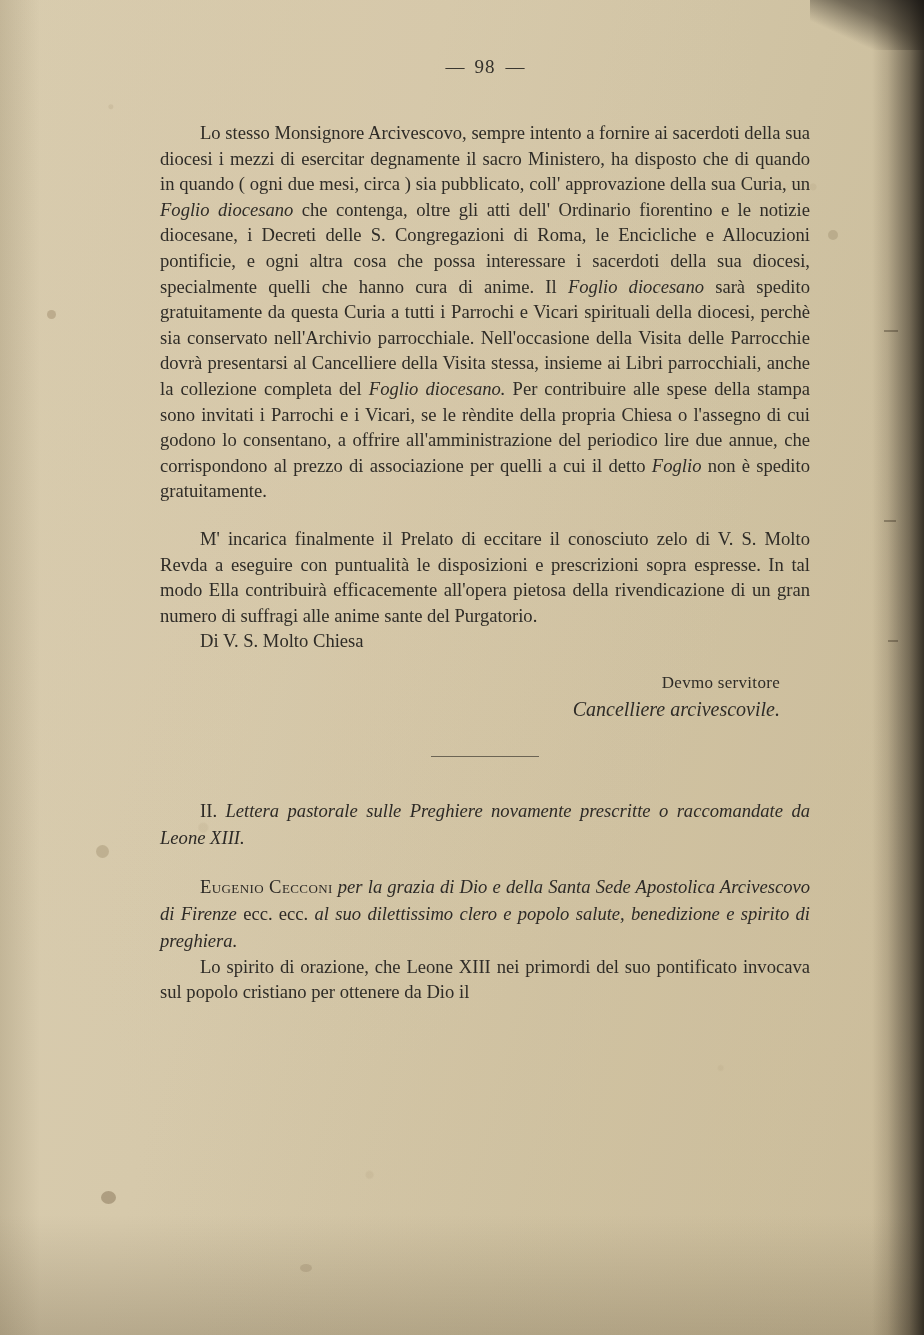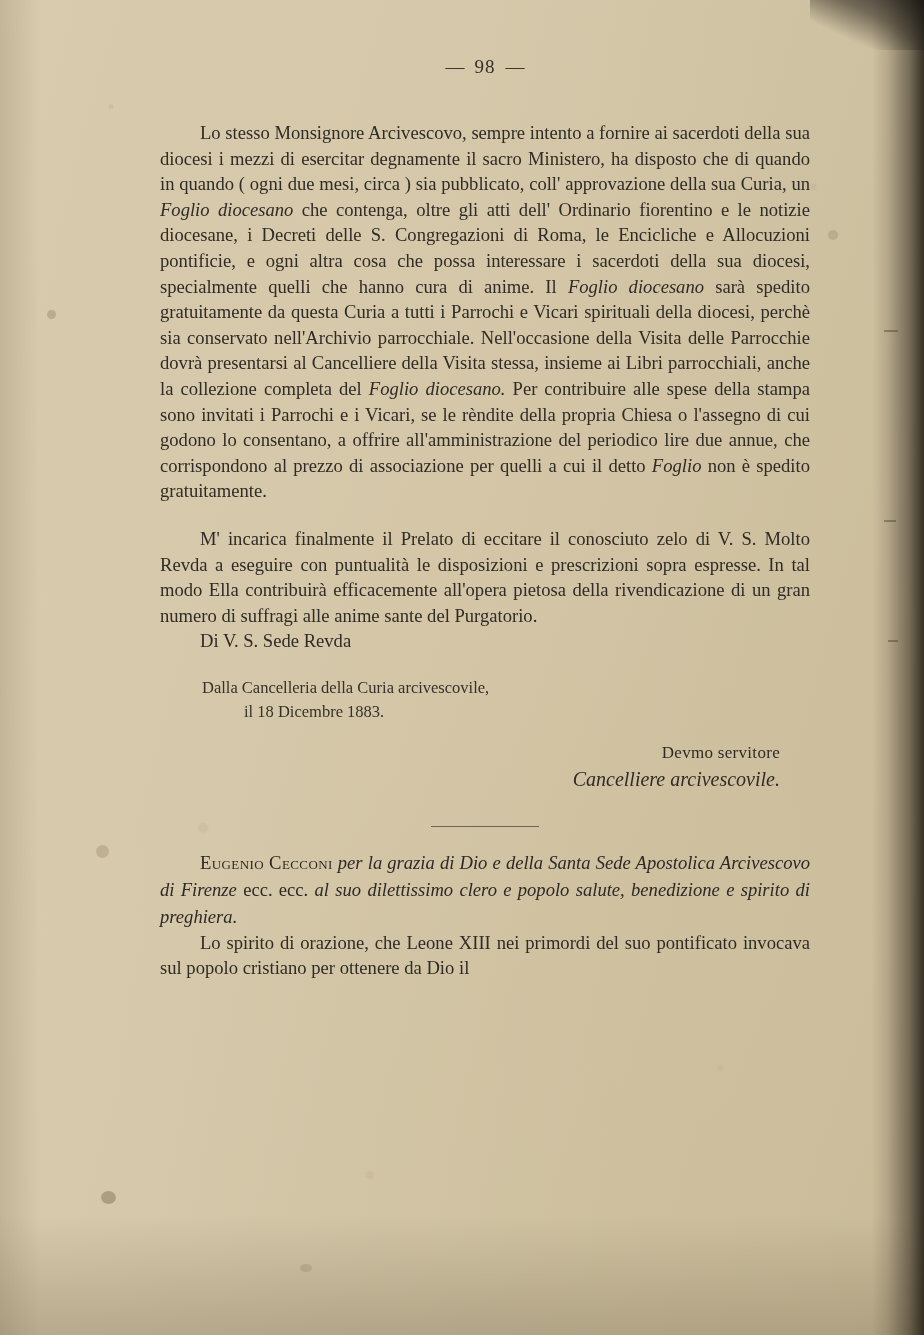--- a/index.html
+++ b/index.html
@@ -196,34 +196,33 @@
 
     <div class="folio">
       <span class="dash">—</span><span>98</span><span class="dash">—</span>
     </div>
 
     <p class="para indent"><span>Lo stesso Monsignore Arcivescovo, sempre intento a fornire ai sacerdoti della sua diocesi i mezzi di esercitar degnamente il sacro Ministero, ha disposto che di quando in quando ( ogni due mesi, circa ) sia pubblicato, coll' approvazione della sua Curia, un </span><i>Foglio diocesano</i><span> che contenga, oltre gli atti dell' Ordinario fiorentino e le notizie diocesane, i Decreti delle S. Congregazioni di Roma, le Encicliche e Allocuzioni pontificie, e ogni altra cosa che possa interessare i sacerdoti della sua diocesi, specialmente quelli che hanno cura di anime. Il </span><i>Foglio diocesano</i><span> sarà spedito gratuitamente da questa Curia a tutti i Parrochi e Vicari spirituali della diocesi, perchè sia conservato nell'Archivio parrocchiale. Nell'occasione della Visita delle Parrocchie dovrà presentarsi al Cancelliere della Visita stessa, insieme ai Libri parrocchiali, anche la collezione completa del </span><i>Foglio diocesano.</i><span> Per contribuire alle spese della stampa sono invitati i Parrochi e i Vicari, se le rèndite della propria Chiesa o l'assegno di cui godono lo consentano, a offrire all'amministrazione del periodico lire due annue, che corrispondono al prezzo di associazione per quelli a cui il detto </span><i>Foglio</i><span> non è spedito gratuitamente.</span></p>
 
     <p class="para indent gap">M' incarica finalmente il Prelato di eccitare il conosciuto zelo di V. S. Molto Revda a eseguire con puntualità le disposizioni e prescrizioni sopra espresse. In tal modo Ella contribuirà efficacemente all'opera pietosa della rivendicazione di un gran numero di suffragi alle anime sante del Purgatorio.</p>
 
 
-    <p class="para indent">Di V. S. Sede Revda</p>
-
-    <div class="closing-left">
-      <div>Dalla Cancelleria della Curia arcivescovile,</div>
-      <div class="line2">il 18 Dicembre 1883.</div>
-    </div>
+    <p class="para indent">Di V. S. Molto Chiesa</p>
+
 
     <div class="signature">
       <div class="devmo">Devmo servitore</div>
       <div class="role">Cancelliere arcivescovile.</div>
     </div>
 
     <div class="rule"></div>
 
+    <div class="section-head">
+      <span style="display:inline-block;width:40px;"></span><span class="num">II. </span><i>Lettera pastorale sulle Preghiere novamente prescritte o raccomandate da Leone XIII.</i>
+    </div>
 
     <div class="pastoral">
       <span style="display:inline-block;width:40px;"></span><span class="sc upright" style="font-style:normal;">Eugenio</span> <span class="sc upright" style="font-style:normal;">Cecconi</span><span> per la grazia di Dio e della Santa Sede Apostolica Arcivescovo di Firenze </span><span class="upright">ecc. ecc.</span><span> al suo dilettissimo clero e popolo salute, benedizione e spirito di preghiera.</span>
     </div>
 
     <p class="para indent final-par">Lo spirito di orazione, che Leone XIII nei primordi del suo pontificato invocava sul popolo cristiano per ottenere da Dio il</p>
 
   </div>
 
   <div class="edge-left"></div>

